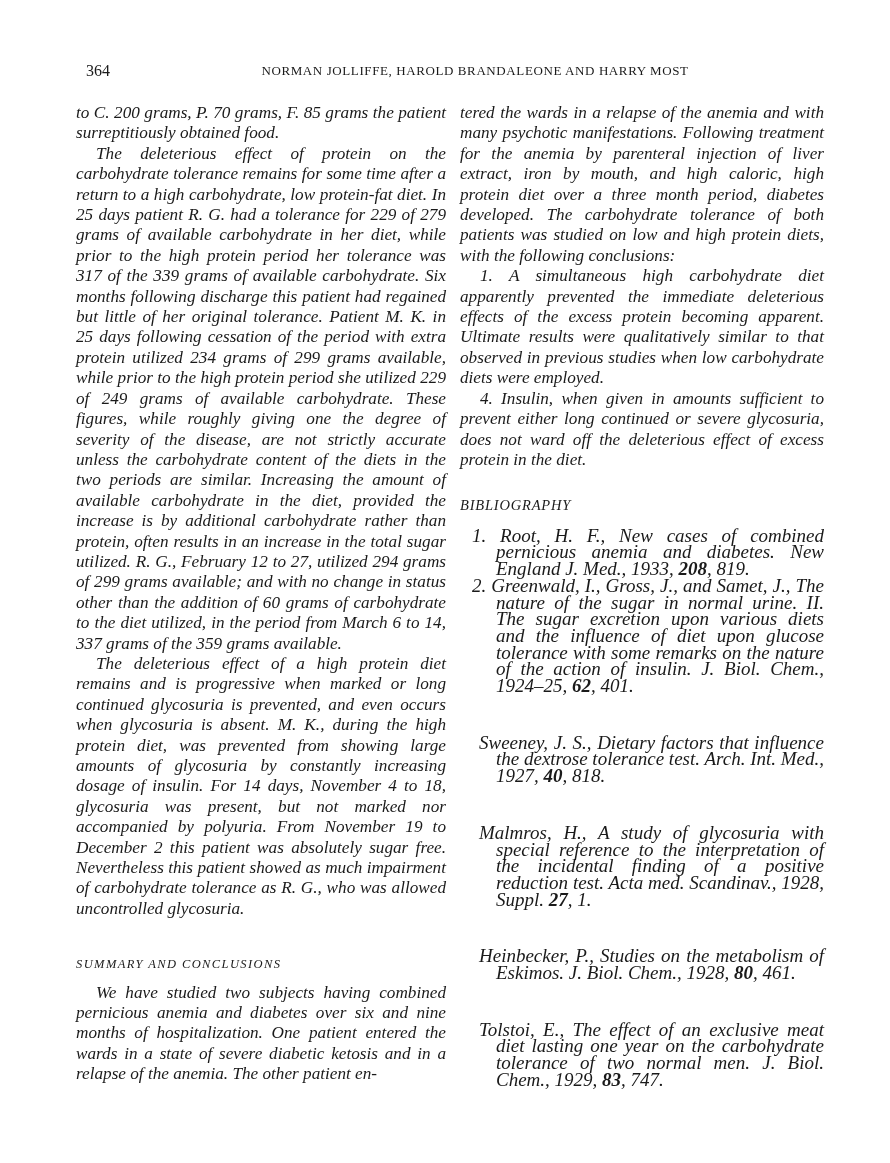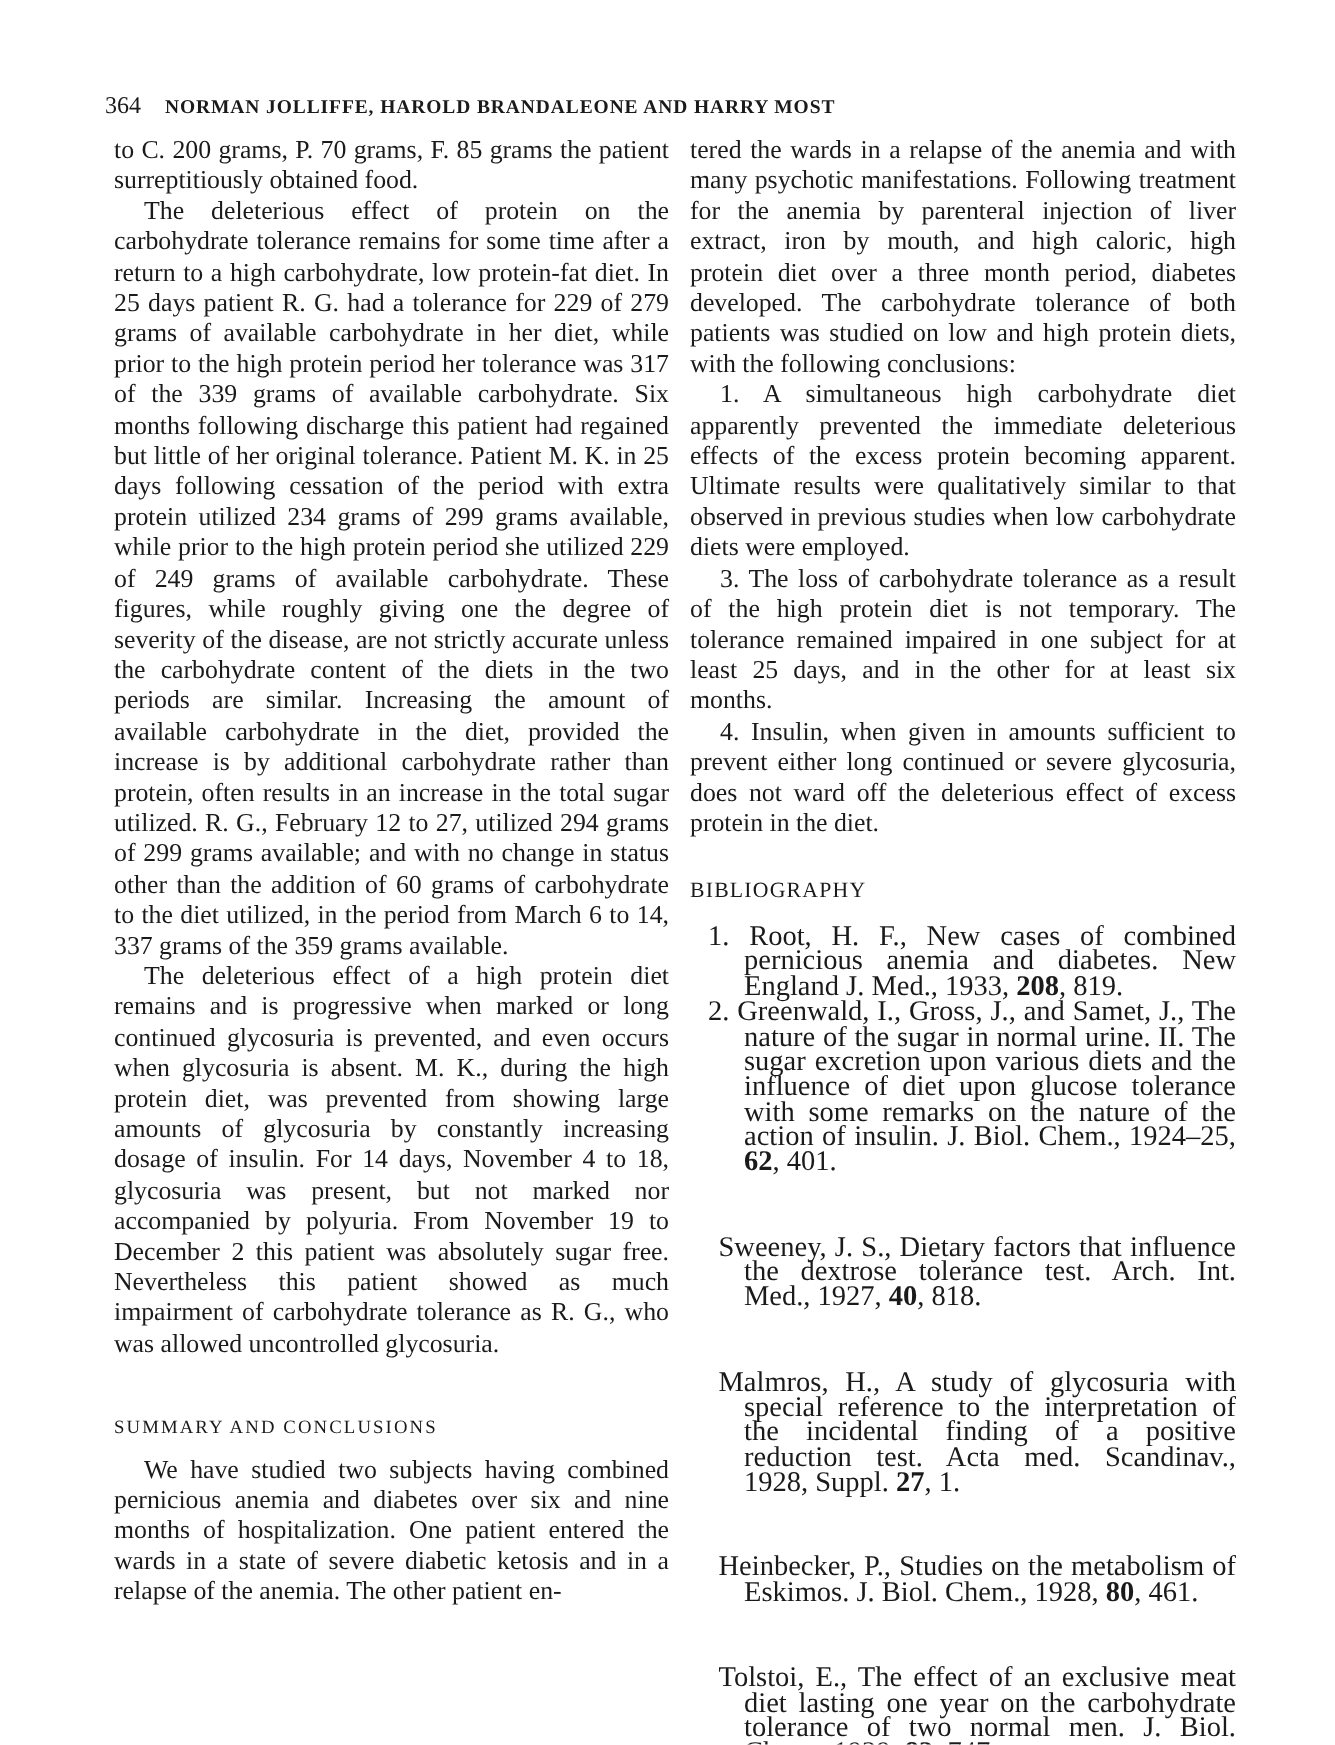--- a/index.html
+++ b/index.html
@@ -18,45 +18,45 @@
     .running-head {
       position: absolute;
       top: 62px;
       left: 70px;
       width: 770px;
       height: 20px;
       font-size: 15px;
     }
     .page-number {
       position: absolute;
-      left: 0;
+      left: 16px;
       top: 0;
       font-size: 16px;
       text-align: right;
     }
     .authors {
       position: absolute;
       left: 0;
       right: 0;
       top: 1px;
-      text-align: left;
+      text-align: center;
       font-size: 13px;
       letter-spacing: 0.6px;
       text-transform: uppercase;
       padding-left: 40px;
-      font-weight: bold;
     }
     .column {
       position: absolute;
-      top: 90px;
+      top: 103px;
       width: 370px;
       font-size: 17.2px;
       line-height: 20.4px;
       text-align: justify;
       hyphens: none;
+      font-style: italic;
     }
     .col-left { left: 76px; }
     .col-right { left: 460px; width: 364px; }
     p {
       margin: 0;
       text-indent: 20px;
     }
     p.no-indent { text-indent: 0; }
     .section-heading {
       text-align: left;
@@ -107,21 +107,20 @@
   <p class="no-indent">to C. 200 grams, P. 70 grams, F. 85 grams the patient surreptitiously obtained food.</p>
   <p>The deleterious effect of protein on the carbohydrate tolerance remains for some time after a return to a high carbohydrate, low protein-fat diet.  In 25 days patient R. G. had a tolerance for 229 of 279 grams of available carbohydrate in her diet, while prior to the high protein period her tolerance was 317 of the 339 grams of available carbohydrate.  Six months following discharge this patient had regained but little of her original tolerance.  Patient M. K. in 25 days following cessation of the period with extra protein utilized 234 grams of 299 grams available, while prior to the high protein period she utilized 229 of 249 grams of available carbohydrate.  These figures, while roughly giving one the degree of severity of the disease, are not strictly accurate unless the carbohydrate content of the diets in the two periods are similar.  Increasing the amount of available carbohydrate in the diet, provided the increase is by additional carbohydrate rather than protein, often results in an increase in the total sugar utilized.  R. G., February 12 to 27, utilized 294 grams of 299 grams available; and with no change in status other than the addition of 60 grams of carbohydrate to the diet utilized, in the period from March 6 to 14, 337 grams of the 359 grams available.</p>
   <p>The deleterious effect of a high protein diet remains and is progressive when marked or long continued glycosuria is prevented, and even occurs when glycosuria is absent.  M. K., during the high protein diet, was prevented from showing large amounts of glycosuria by constantly increasing dosage of insulin.  For 14 days, November 4 to 18, glycosuria was present, but not marked nor accompanied by polyuria.  From November 19 to December 2 this patient was absolutely sugar free.  Nevertheless this patient showed as much impairment of carbohydrate tolerance as R. G., who was allowed uncontrolled glycosuria.</p>
   <div class="section-heading">Summary and Conclusions</div>
   <p>We have studied two subjects having combined pernicious anemia and diabetes over six and nine months of hospitalization.  One patient entered the wards in a state of severe diabetic ketosis and in a relapse of the anemia.  The other patient en-</p>
 </div>
 
 <div class="column col-right">
   <p class="no-indent">tered the wards in a relapse of the anemia and with many psychotic manifestations.  Following treatment for the anemia by parenteral injection of liver extract, iron by mouth, and high caloric, high protein diet over a three month period, diabetes developed.  The carbohydrate tolerance of both patients was studied on low and high protein diets, with the following conclusions:</p>
   <p class="conclusion">1. A simultaneous high carbohydrate diet apparently prevented the immediate deleterious effects of the excess protein becoming apparent. Ultimate results were qualitatively similar to that observed in previous studies when low carbohydrate diets were employed.</p>
-  <p class="conclusion">3. The loss of carbohydrate tolerance as a result of the high protein diet is not temporary. The tolerance remained impaired in one subject for at least 25 days, and in the other for at least six months.</p>
   <p class="conclusion">4. Insulin, when given in amounts sufficient to prevent either long continued or severe glycosuria, does not ward off the deleterious effect of excess protein in the diet.</p>
 
   <div class="bib-heading">BIBLIOGRAPHY</div>
 
   <ul class="bib-list">
     <li class="bib-item">
       <span class="bib-num">1.</span>
       <span>Root, H. F., New cases of combined pernicious anemia and diabetes. New England J. Med., 1933, </span><span class="vol">208</span><span>, 819.</span>
     </li>
     <li class="bib-item">

